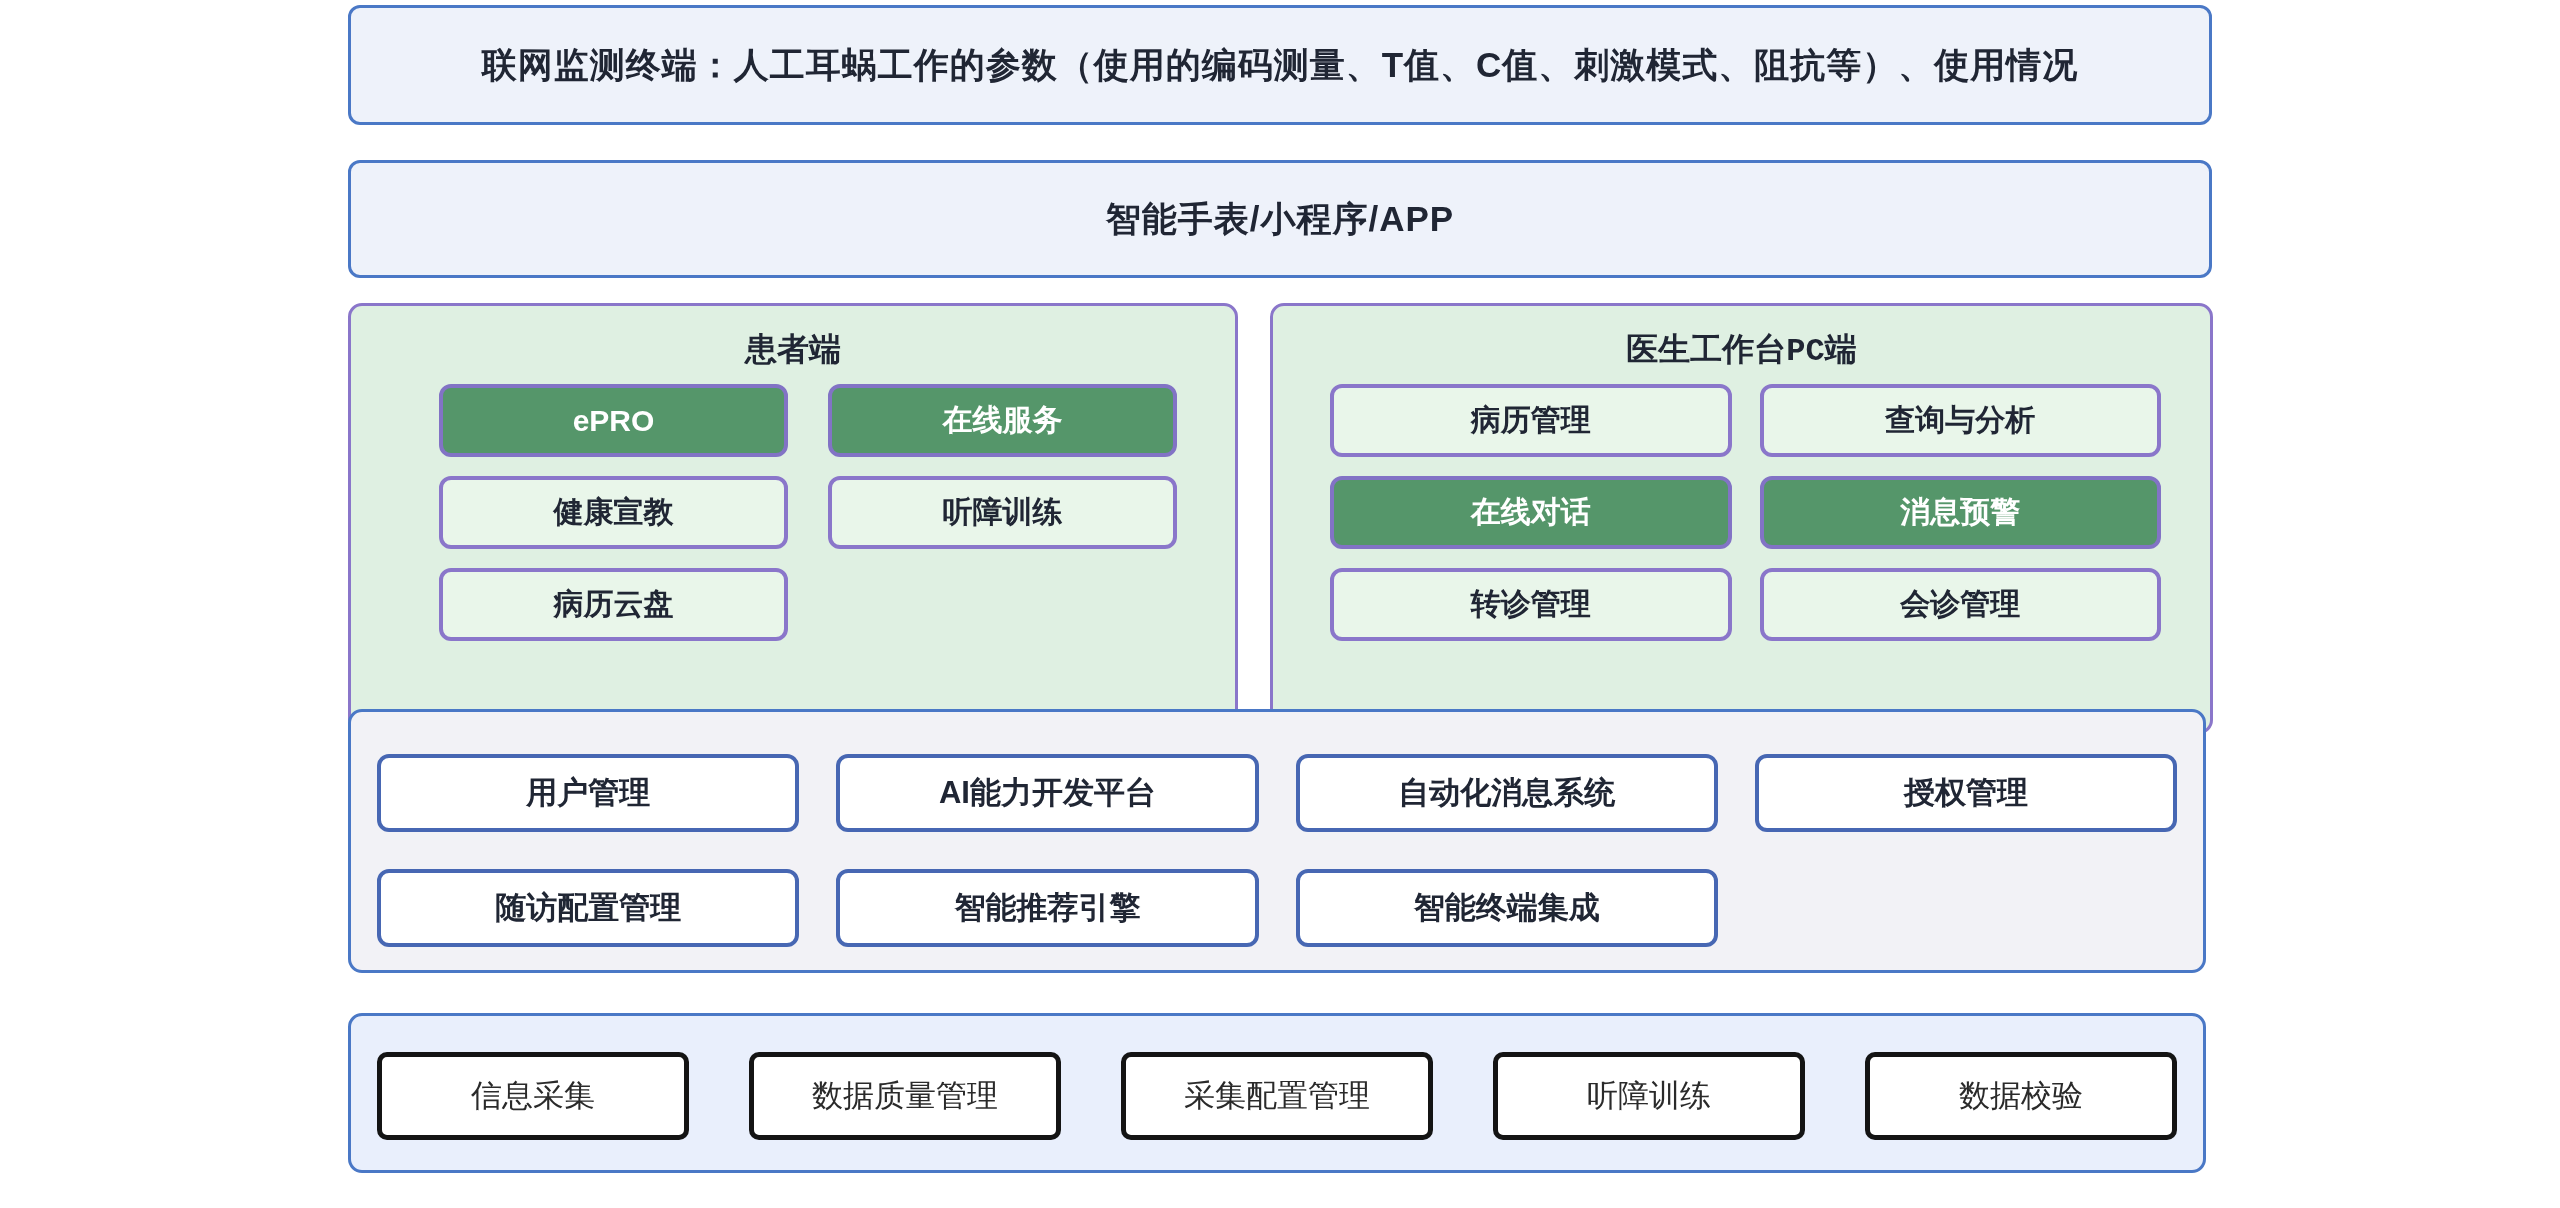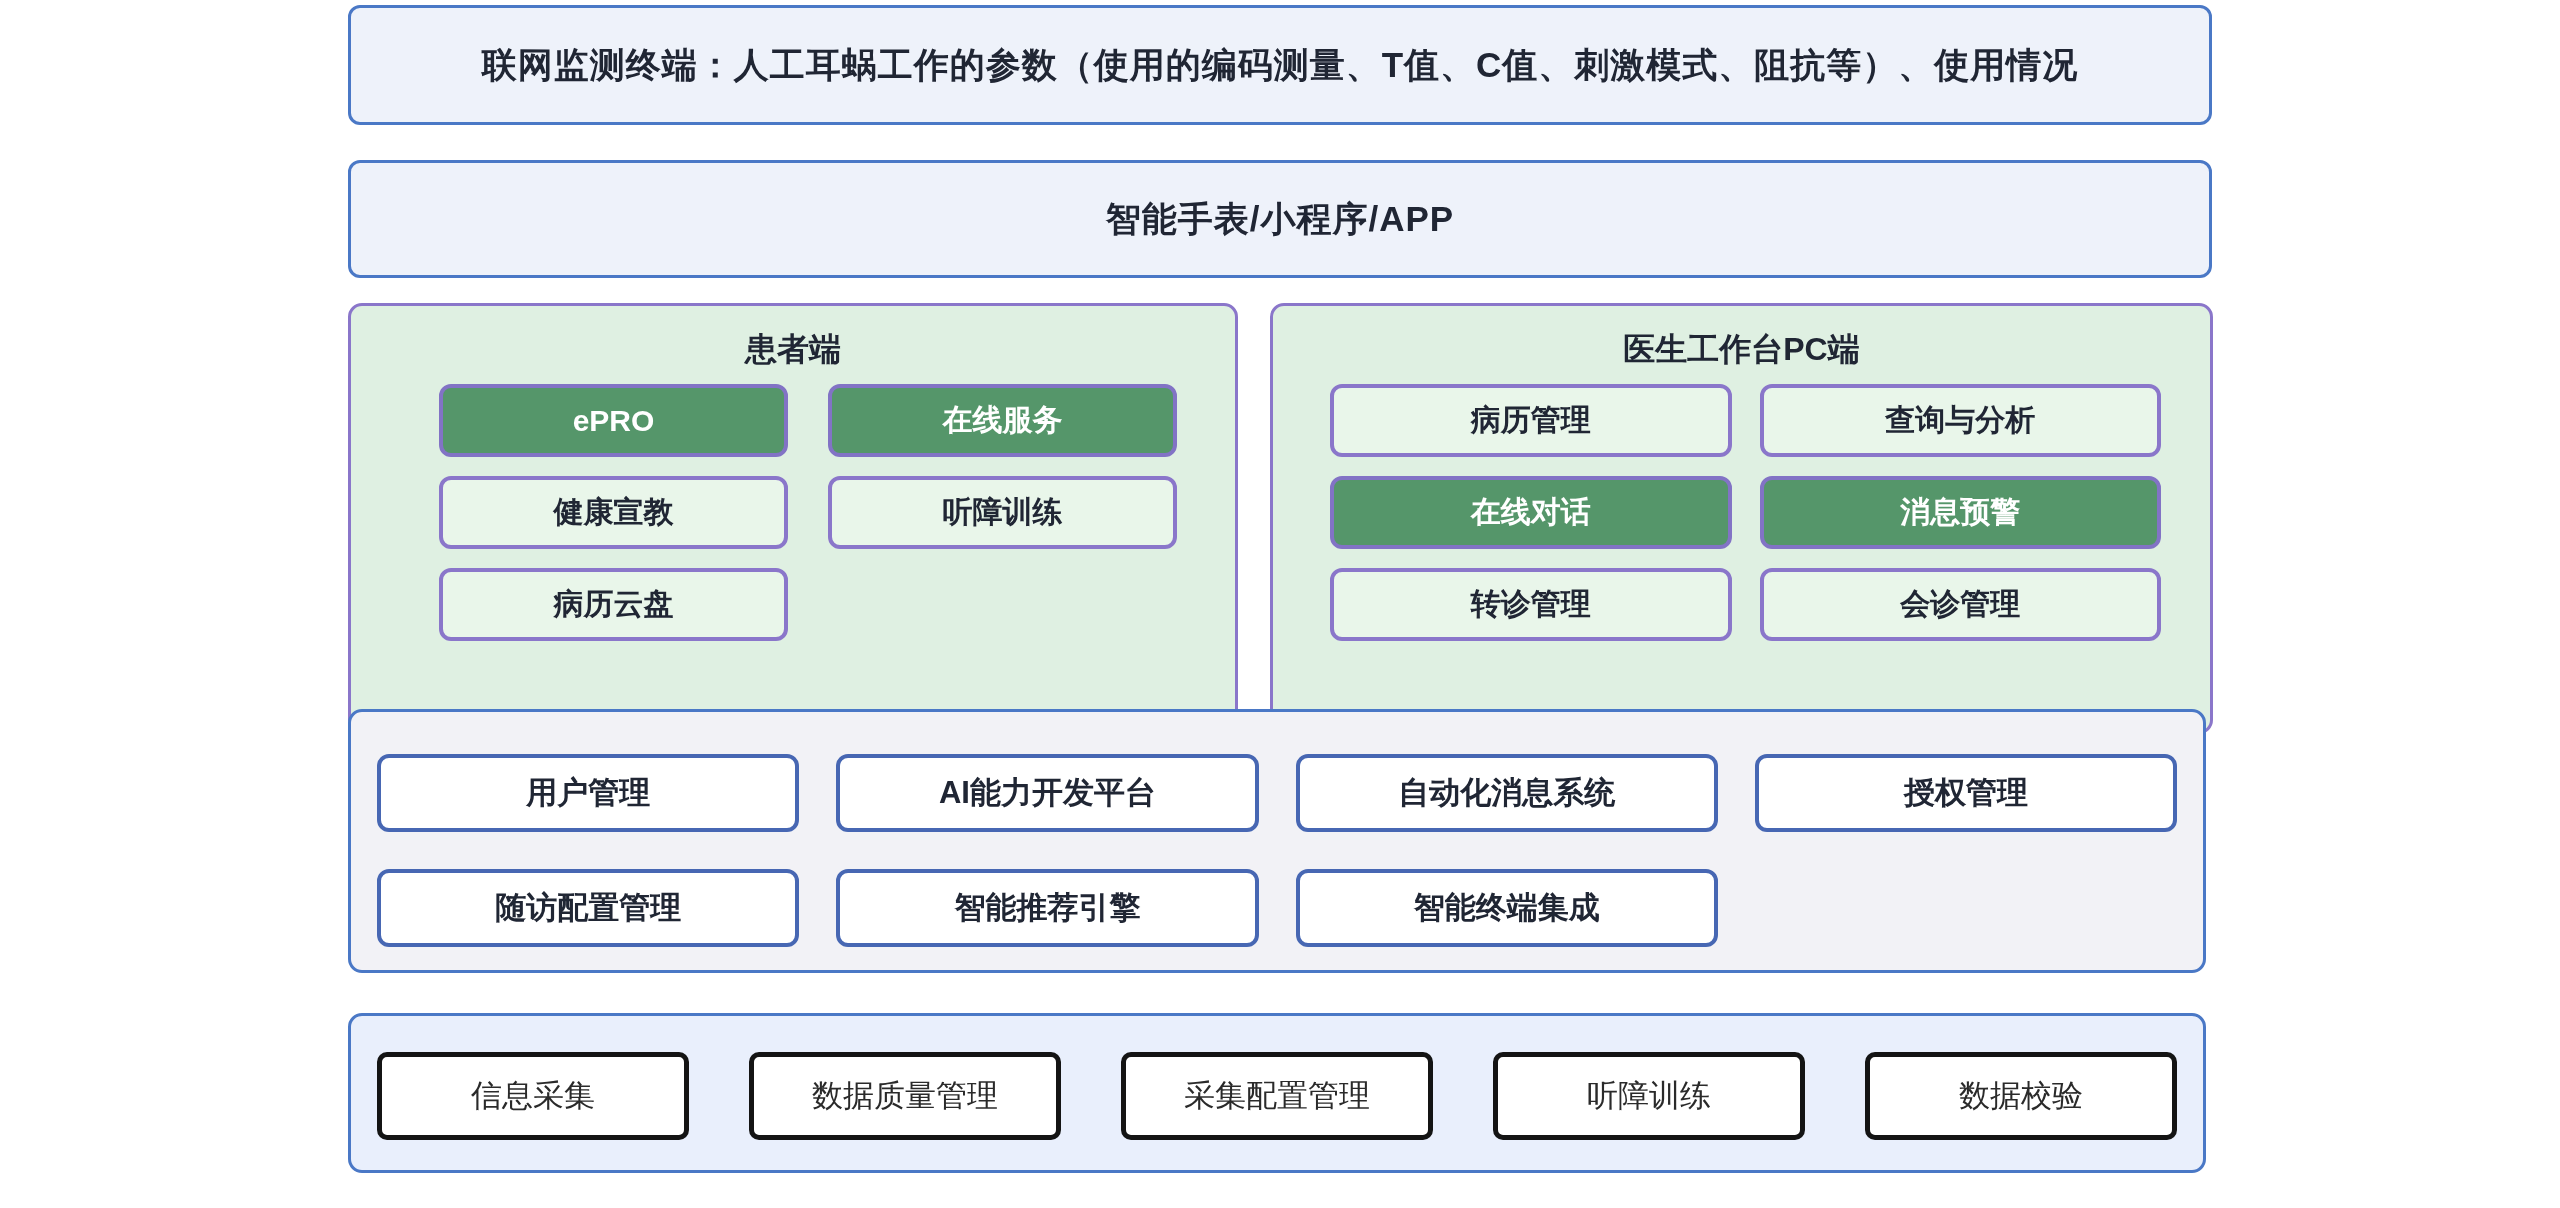--- a/index.html
+++ b/index.html
@@ -17,21 +17,21 @@
   }
   #banner1{top:5px;height:114px;}
   #banner2{top:160px;height:112px;}
 
   .green-panel{
     position:absolute;top:303px;height:431px;
     background:var(--green_panel_fill);border:3px solid var(--purple_border);
     border-radius:14px;box-sizing:border-box;
   }
   #patient-panel{left:348px;width:890px;}
-  #doctor-panel{left:1270px;width:943px;}
+  #doctor-panel{left:1270px;width:943px;font-family:Liberation Mono, monospace;}
   .panel-title{
     text-align:center;font-size:32px;font-weight:bold;
     padding-top:22px;height:40px;
   }
   .btn-grid{
     display:grid;grid-template-columns:1fr 1fr;
     grid-auto-rows:73px;row-gap:19px;margin-top:16px;margin-left:8px;
   }
   #patient-panel .btn-grid{padding:0 58px 0 80px;column-gap:40px;}
   #doctor-panel .btn-grid{padding:0 49px;column-gap:28px;}

